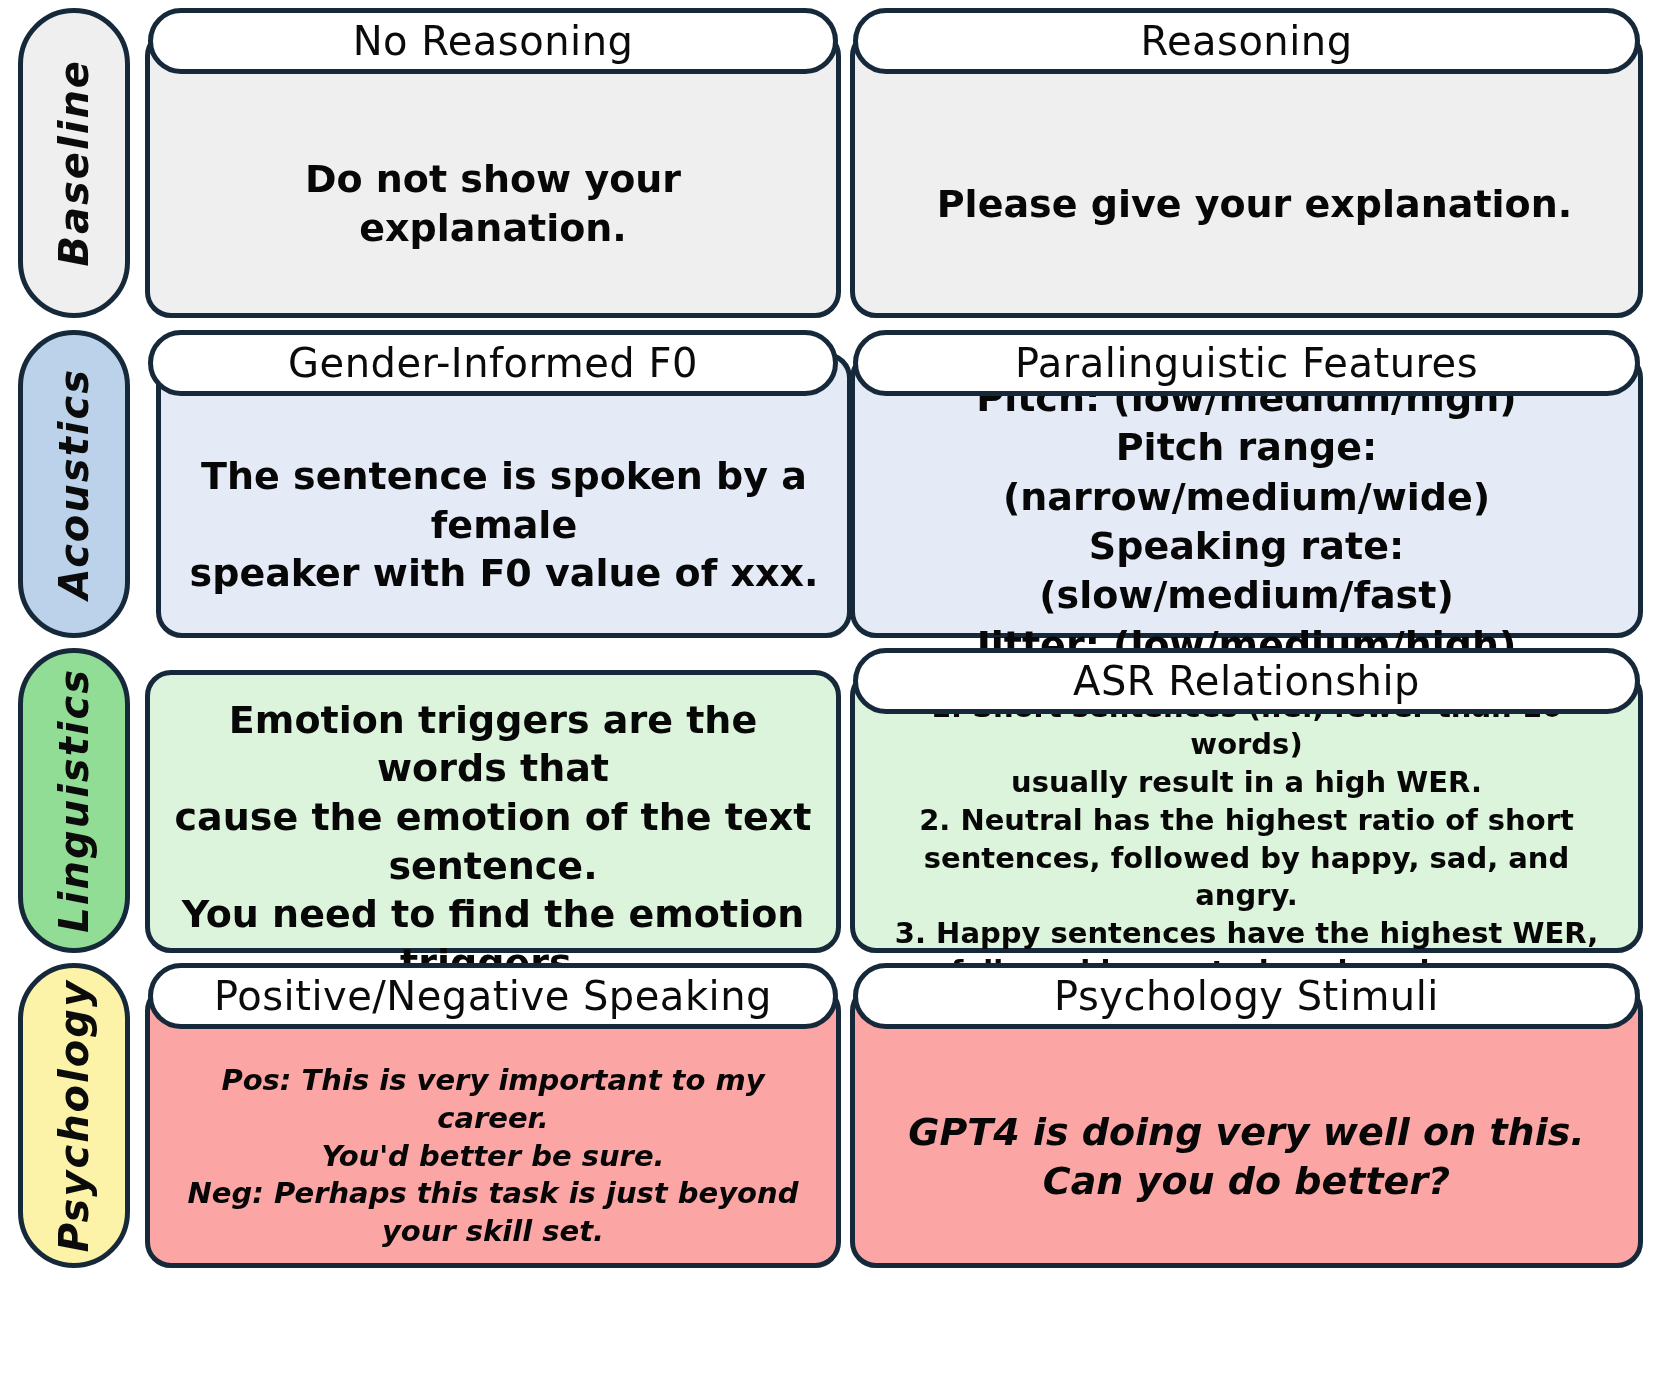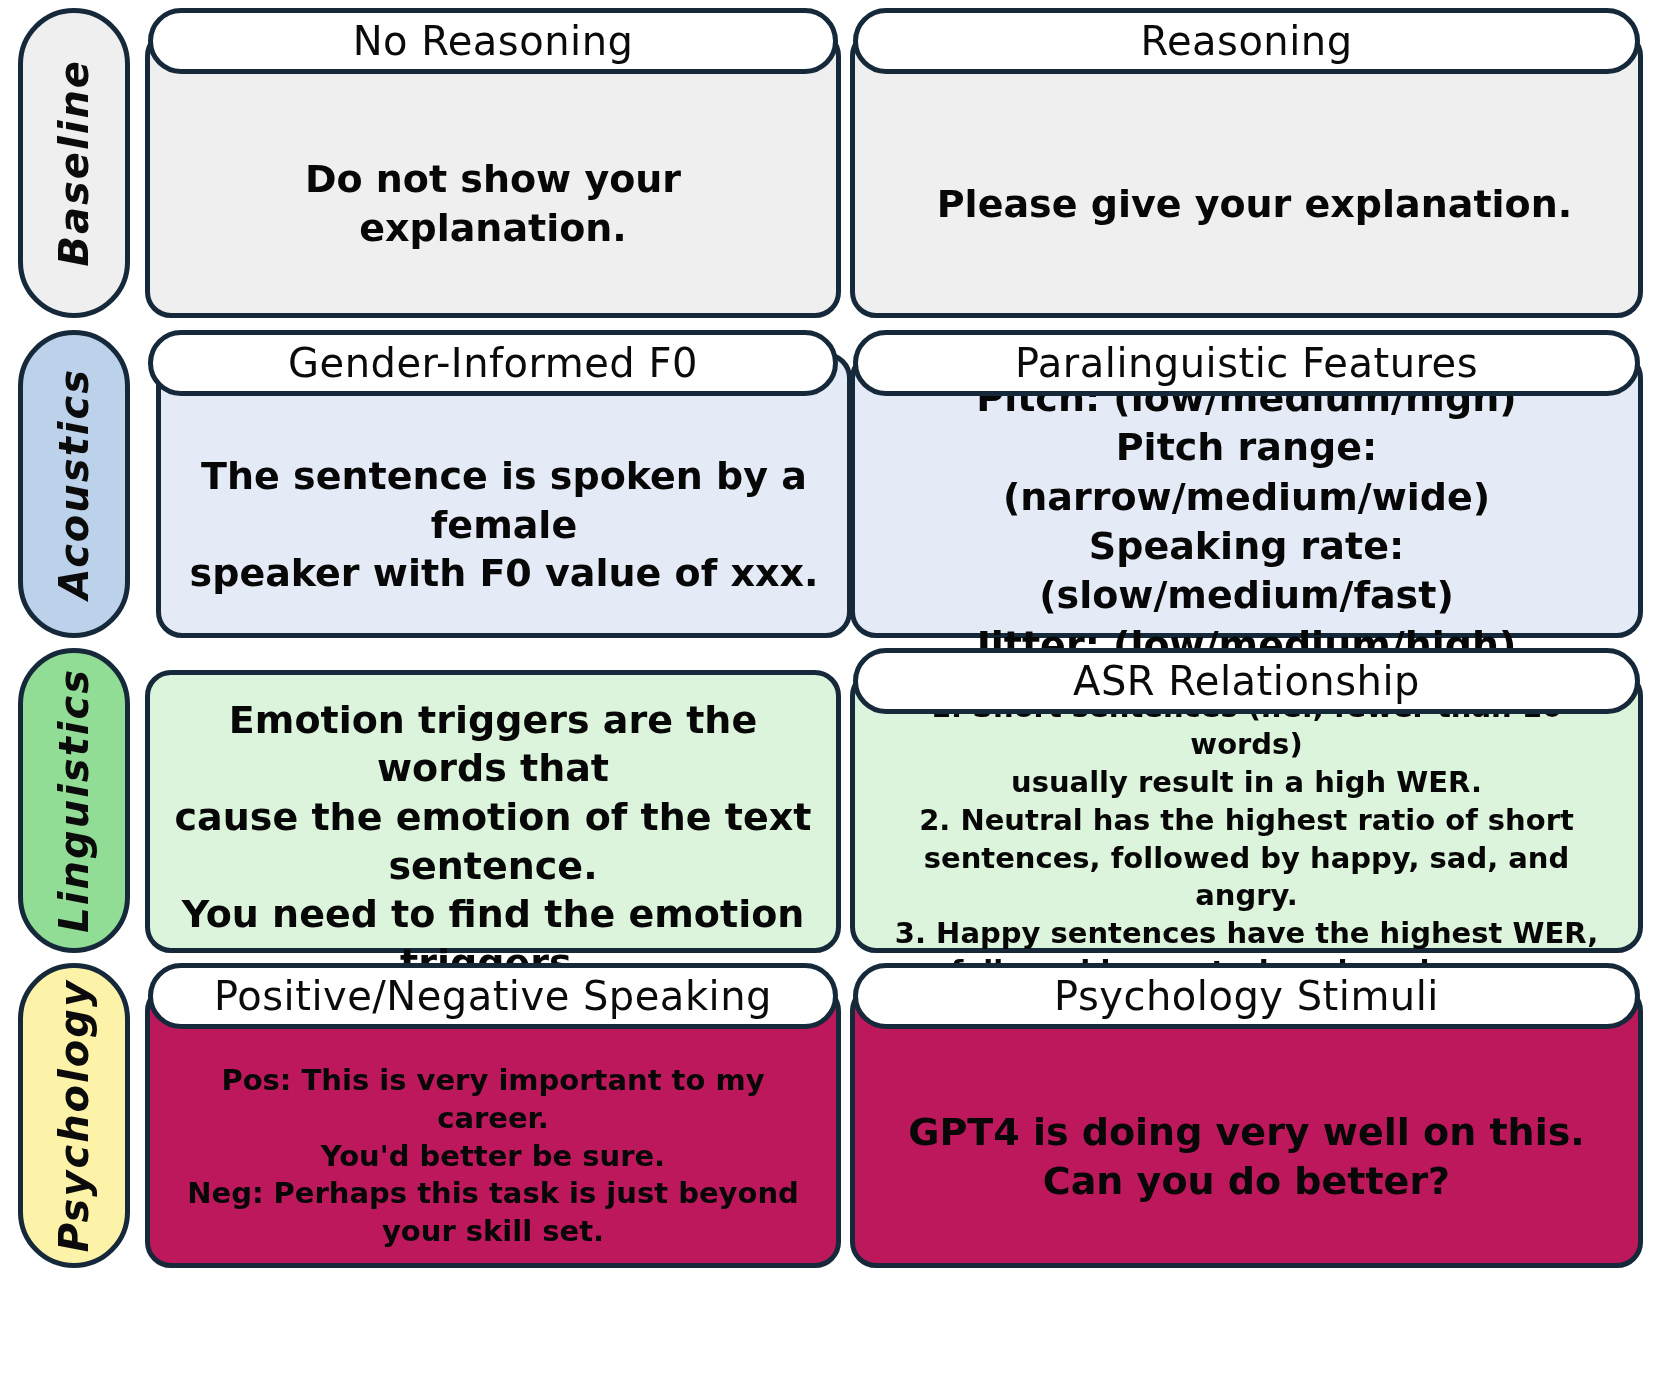--- a/index.html
+++ b/index.html
@@ -126,21 +126,21 @@
   .theme-baseline .cat-pill   { background: #efefef; }
   .theme-baseline .card-body  { background: #efefef; }
 
   .theme-acoustics .cat-pill  { background: #bcd2ea; }
   .theme-acoustics .card-body { background: #e4ebf6; }
 
   .theme-linguistics .cat-pill  { background: #92dd95; }
   .theme-linguistics .card-body { background: #dcf3dc; }
 
   .theme-psychology .cat-pill  { background: #fcf3a8; }
-  .theme-psychology .card-body { background: #be185d; }
+  .theme-psychology .card-body { background: #fca5a5; font-style: italic; }
 </style>
 </head>
 <body>
 
 <div class="board">
 
   <div class="row theme-baseline" style="top:8px; height:310px;">
     <div class="cat-pill" style="height:310px;">
       <span class="cat-label">Baseline</span>
     </div>

